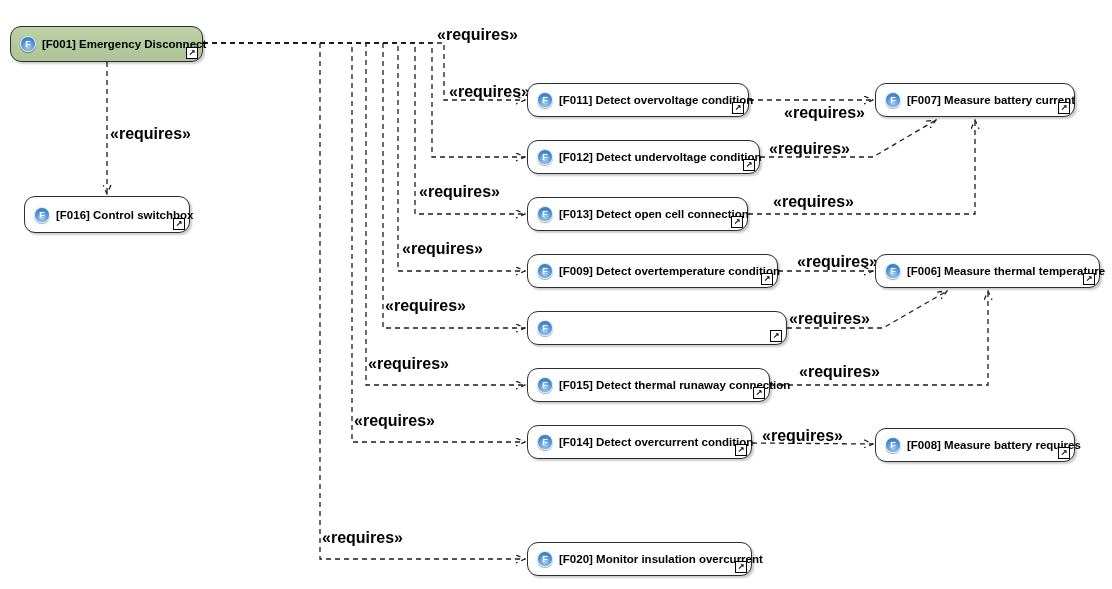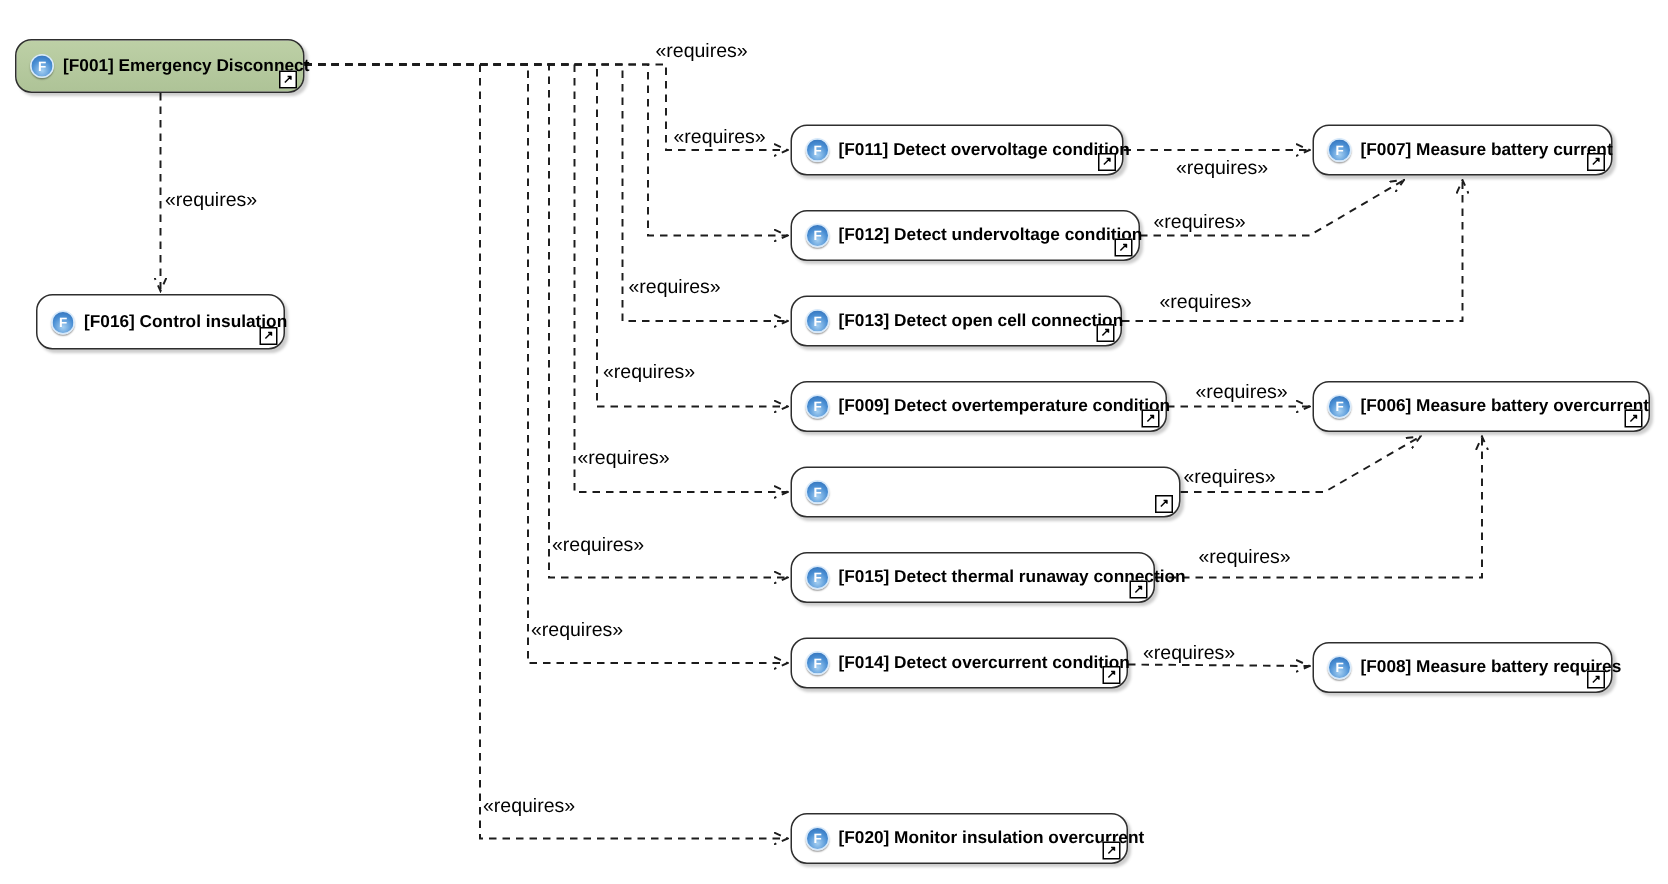--- a/index.html
+++ b/index.html
@@ -24,21 +24,21 @@
     background:radial-gradient(circle at 50% 72%, #a6d0f2 0%, #4a8fd4 55%, #2a68b2 100%);
     border:1px solid #d7e9fa; box-shadow:0 1px 1px rgba(0,0,0,0.35);
     color:#ffffff; font-size:9px; font-weight:bold; line-height:14px; text-align:center;
   }
   .corner {
     position:absolute; right:4px; bottom:2px; width:12px; height:12px;
     background:#ffffff; border:1px solid #000000; box-sizing:border-box;
     font-size:8px; line-height:10px; text-align:center; color:#000;
   }
   .stlabel {
-    position:absolute; font-size:13px; font-weight:normal; color:#000;
+    position:absolute; font-size:16px; font-weight:bold; color:#000;
     white-space:nowrap;
   }
 </style>
 </head>
 <body>
 
 <div class="canvas">
 
   <svg class="edges">
     <defs>
@@ -82,21 +82,21 @@
   <span class="stlabel" style="left:762px;top:427px">«requires»</span>
 
   <div class="node highlight" style="left:10px;top:26px;width:193px;height:36px">
     <span class="ficon">F</span>
     <span>[F001] Emergency Disconnect</span>
     <span class="corner">↗</span>
   </div>
 
   <div class="node" style="left:24px;top:196px;width:166px;height:37px">
     <span class="ficon">F</span>
-    <span>[F016] Control insulation</span>
+    <span>[F016] Control switchbox</span>
     <span class="corner">↗</span>
   </div>
 
   <div class="node" style="left:527px;top:83px;width:222px">
     <span class="ficon">F</span>
     <span>[F011] Detect overvoltage condition</span>
     <span class="corner">↗</span>
   </div>
 
   <div class="node" style="left:527px;top:140px;width:233px">
@@ -141,21 +141,21 @@
   </div>
 
   <div class="node" style="left:875px;top:83px;width:200px">
     <span class="ficon">F</span>
     <span>[F007] Measure battery current</span>
     <span class="corner">↗</span>
   </div>
 
   <div class="node" style="left:875px;top:254px;width:225px">
     <span class="ficon">F</span>
-    <span>[F006] Measure battery overcurrent</span>
+    <span>[F006] Measure thermal temperature</span>
     <span class="corner">↗</span>
   </div>
 
   <div class="node" style="left:875px;top:428px;width:200px">
     <span class="ficon">F</span>
     <span>[F008] Measure battery requires</span>
     <span class="corner">↗</span>
   </div>
 
 </div>

